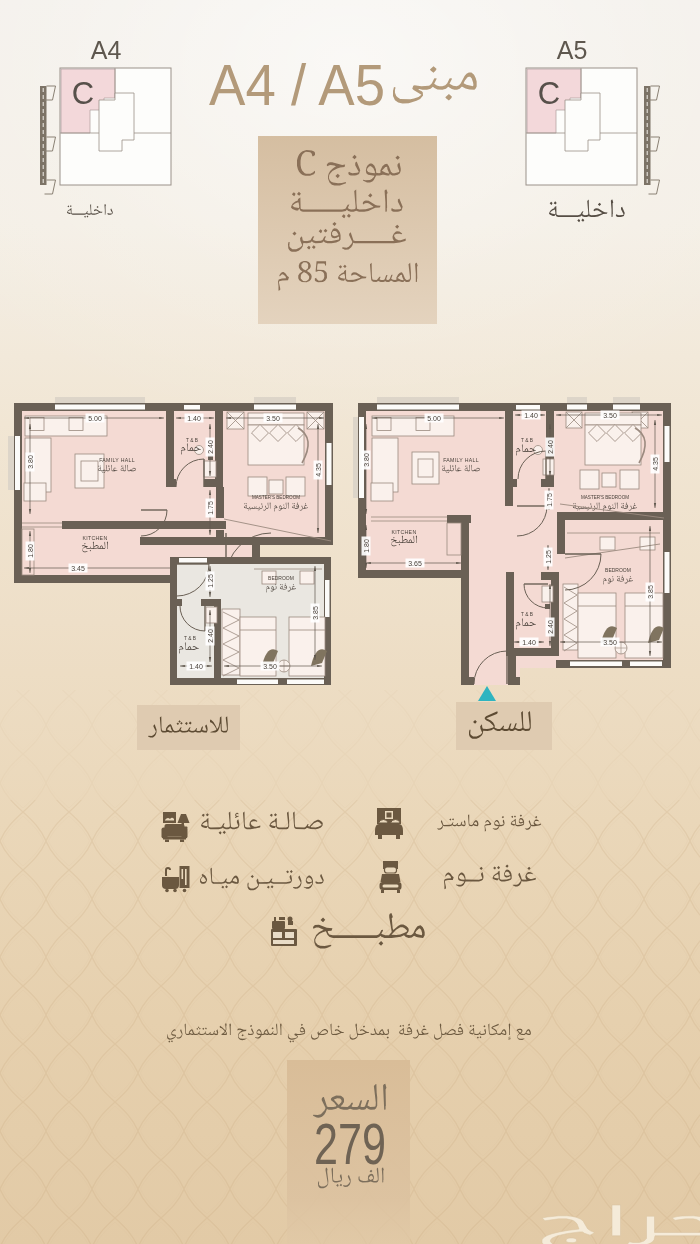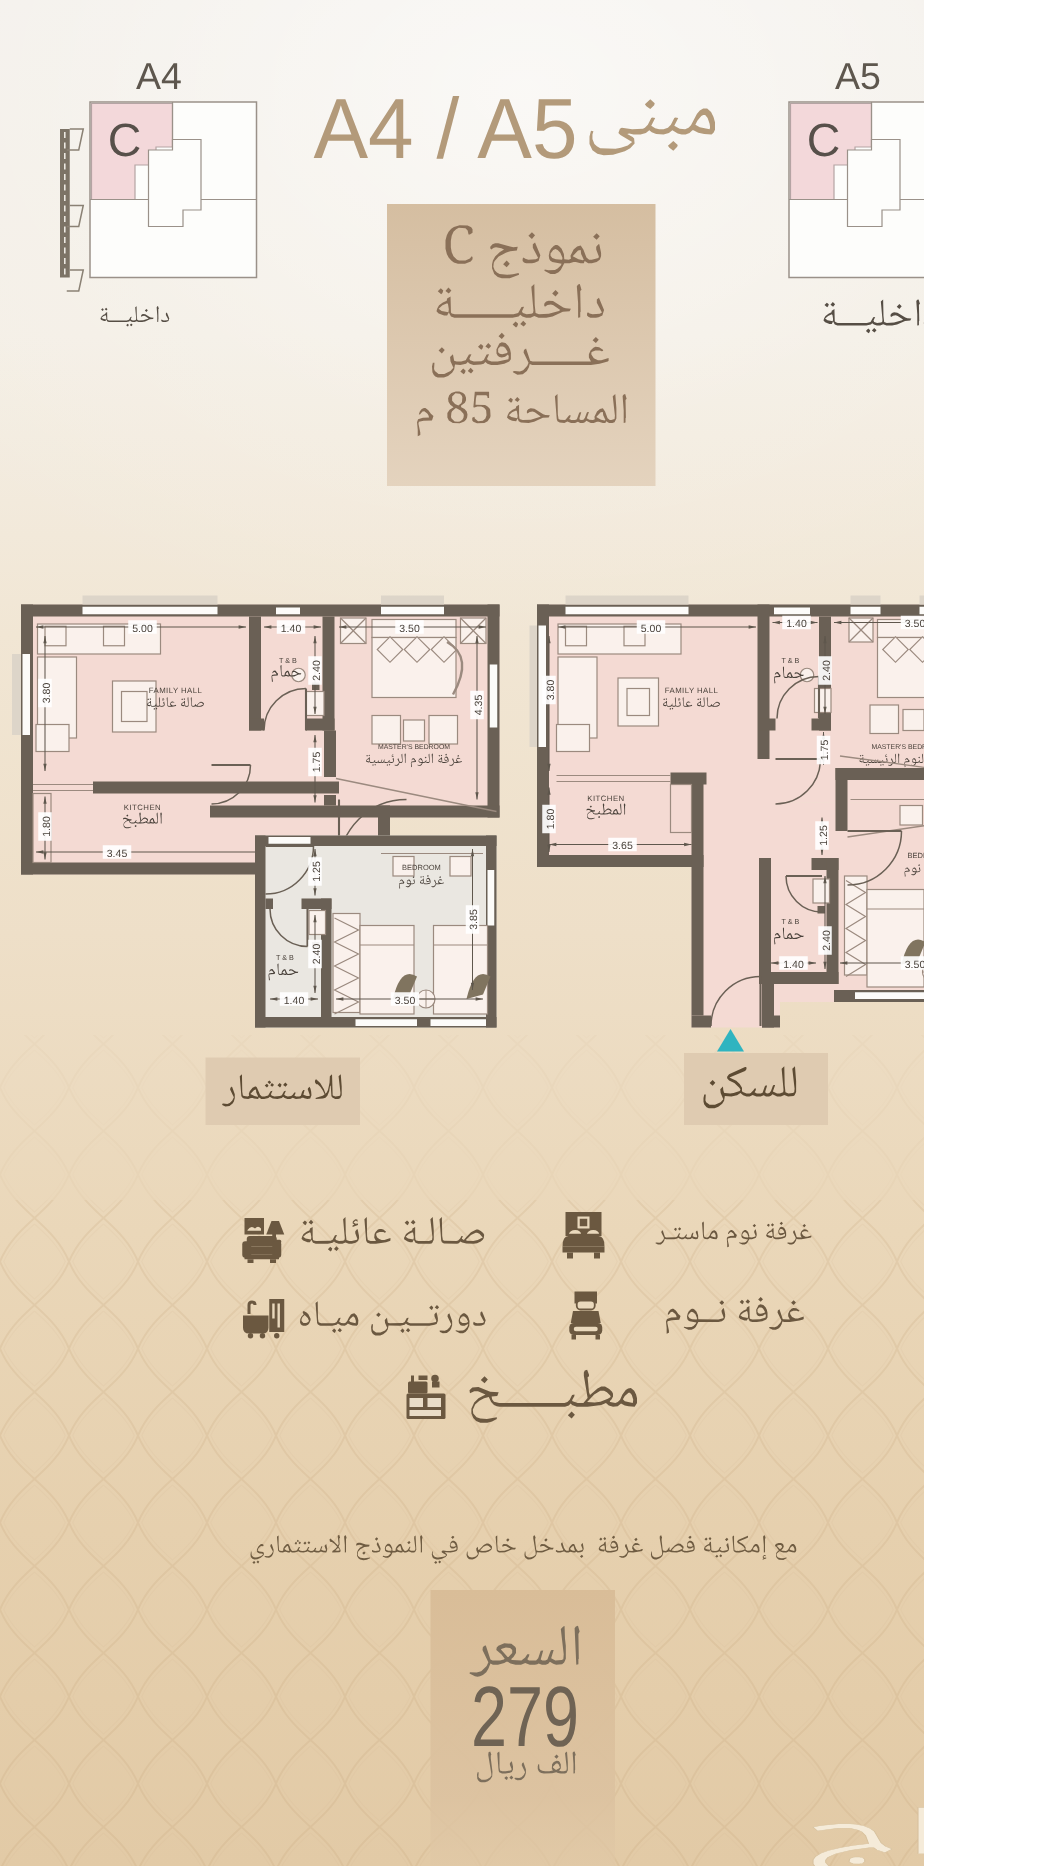--- a/index.html
+++ b/index.html
@@ -1,14 +1,14 @@
 <!DOCTYPE html>
 <html><head><meta charset="utf-8"><style>
 html,body{margin:0;padding:0;background:#fff;}
-#page{position:relative;width:616px;height:1244px;overflow:hidden;font-family:"Liberation Sans",sans-serif;}
+#page{position:relative;width:700px;height:1244px;overflow:hidden;font-family:"Liberation Sans",sans-serif;}
 </style></head><body>
 <div id="page">
 <svg width="700" height="1244" viewBox="0 0 700 1244">
 <defs>
 <linearGradient id="bg" x1="0" y1="0" x2="0" y2="1">
 <stop offset="0" stop-color="#f4f1ec"></stop>
           <stop offset="0.18" stop-color="#f4efe6"></stop>
 <stop offset="0.34" stop-color="#f1e6d4"></stop>
           <stop offset="0.5" stop-color="#eedfc8"></stop>
 <stop offset="0.66" stop-color="#ead7b9"></stop>

